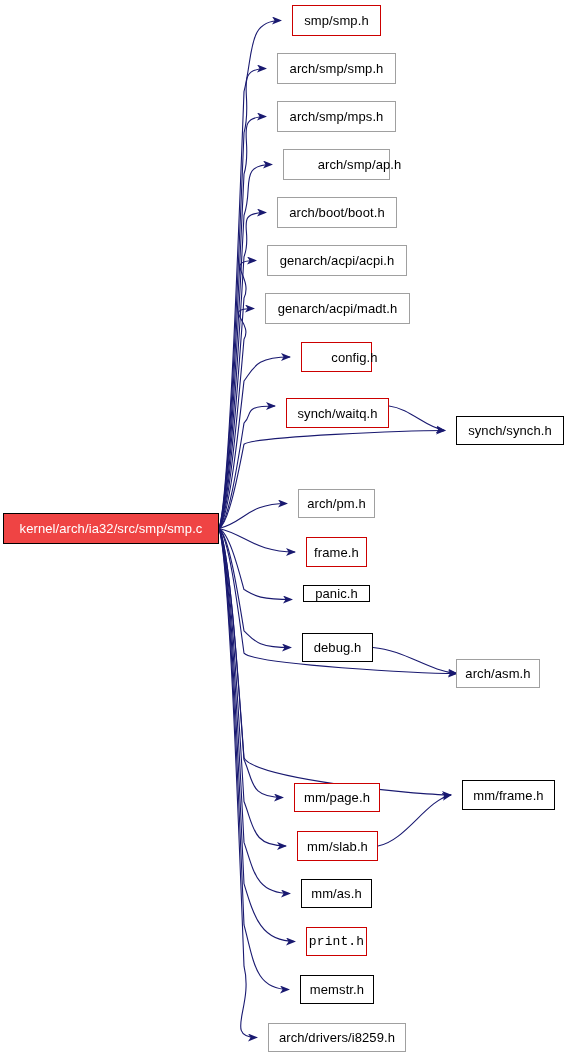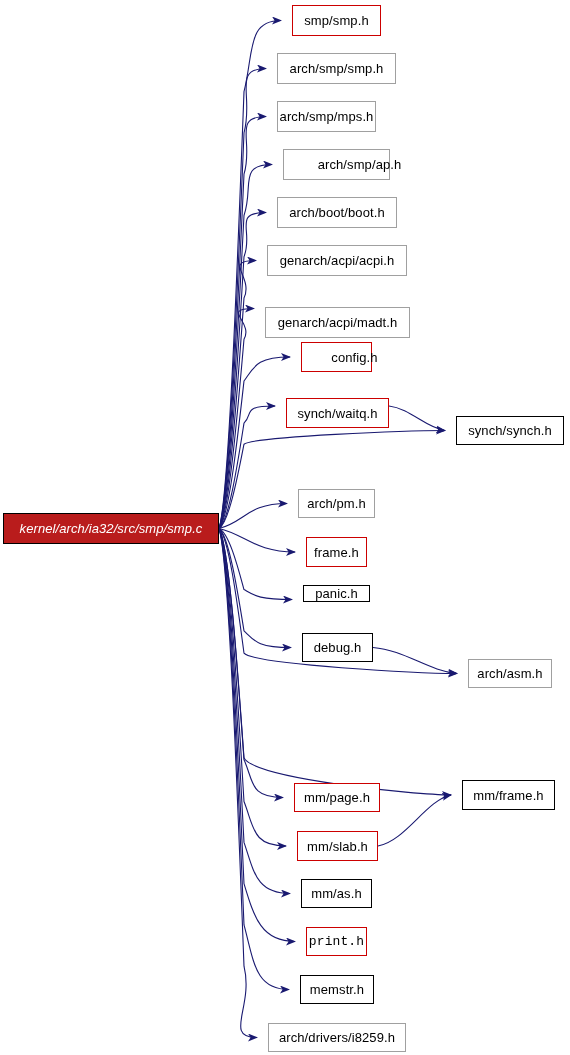--- a/index.html
+++ b/index.html
@@ -36,24 +36,23 @@
     font-size: 13px;
     line-height: 1;
     color: #000000;
     white-space: nowrap;
     letter-spacing: 0.1px;
   }
   .node.border-red   { border-color: #cc0000; }
   .node.border-black { border-color: #000000; }
   .node.border-gray  { border-color: #a0a0a0; }
   .node.root {
-    background: #b91c1c;
+    background: #ef4444;
     border-color: #000000;
     color: #ffffff;
-    font-style: italic;
   }
   .node-label {
     display: block;
     padding: 0 6px;
   }
 </style>
 </head>
 <body>
 
 <div id="graph-canvas">
@@ -96,33 +95,33 @@
   <div id="node-layer">
       <div class="node border-black root" style="left: 3px; top: 513px; width: 216px; height: 31px;">
         <span class="node-label">kernel/arch/ia32/src/smp/smp.c</span>
       </div>
       <div class="node border-red" style="left: 292px; top: 5px; width: 89px; height: 31px;">
         <span class="node-label">smp/smp.h</span>
       </div>
       <div class="node border-gray" style="left: 277px; top: 53px; width: 119px; height: 31px;">
         <span class="node-label">arch/smp/smp.h</span>
       </div>
-      <div class="node border-gray" style="left: 277px; top: 101px; width: 99px; height: 31px;">
+      <div class="node border-gray" style="left: 277px; top: 101px; width: 119px; height: 31px;">
         <span class="node-label">arch/smp/mps.h</span>
       </div>
       <div class="node border-gray" style="left: 283px; top: 149px; width: 107px; height: 31px; padding-left: 46px;">
         <span class="node-label">arch/smp/ap.h</span>
       </div>
       <div class="node border-gray" style="left: 277px; top: 197px; width: 120px; height: 31px;">
         <span class="node-label">arch/boot/boot.h</span>
       </div>
       <div class="node border-gray" style="left: 267px; top: 245px; width: 140px; height: 31px;">
         <span class="node-label">genarch/acpi/acpi.h</span>
       </div>
-      <div class="node border-gray" style="left: 265px; top: 293px; width: 145px; height: 31px; margin-top: 14px;">
+      <div class="node border-gray" style="left: 265px; top: 293px; width: 145px; height: 31px;">
         <span class="node-label">genarch/acpi/madt.h</span>
       </div>
       <div class="node border-red" style="left: 301px; top: 342px; width: 71px; height: 30px; padding-left: 36px;">
         <span class="node-label">config.h</span>
       </div>
       <div class="node border-red" style="left: 286px; top: 391px; width: 103px; height: 30px; margin-top: 7px;">
         <span class="node-label">synch/waitq.h</span>
       </div>
       <div class="node border-black" style="left: 456px; top: 416px; width: 108px; height: 29px;">
         <span class="node-label">synch/synch.h</span>
@@ -132,21 +131,21 @@
       </div>
       <div class="node border-red" style="left: 306px; top: 537px; width: 61px; height: 30px;">
         <span class="node-label">frame.h</span>
       </div>
       <div class="node border-black" style="left: 303px; top: 585px; width: 67px; height: 17px;">
         <span class="node-label">panic.h</span>
       </div>
       <div class="node border-black" style="left: 302px; top: 633px; width: 71px; height: 29px; text-align: right;">
         <span class="node-label">debug.h</span>
       </div>
-      <div class="node border-gray" style="left: 468px; top: 659px; width: 84px; height: 29px;">
+      <div class="node border-gray" style="left: 456px; top: 659px; width: 84px; height: 29px;">
         <span class="node-label">arch/asm.h</span>
       </div>
       <div class="node border-red" style="left: 294px; top: 783px; width: 86px; height: 29px;">
         <span class="node-label">mm/page.h</span>
       </div>
       <div class="node border-black" style="left: 462px; top: 780px; width: 93px; height: 30px;">
         <span class="node-label">mm/frame.h</span>
       </div>
       <div class="node border-red" style="left: 297px; top: 831px; width: 81px; height: 30px;">
         <span class="node-label">mm/slab.h</span>

